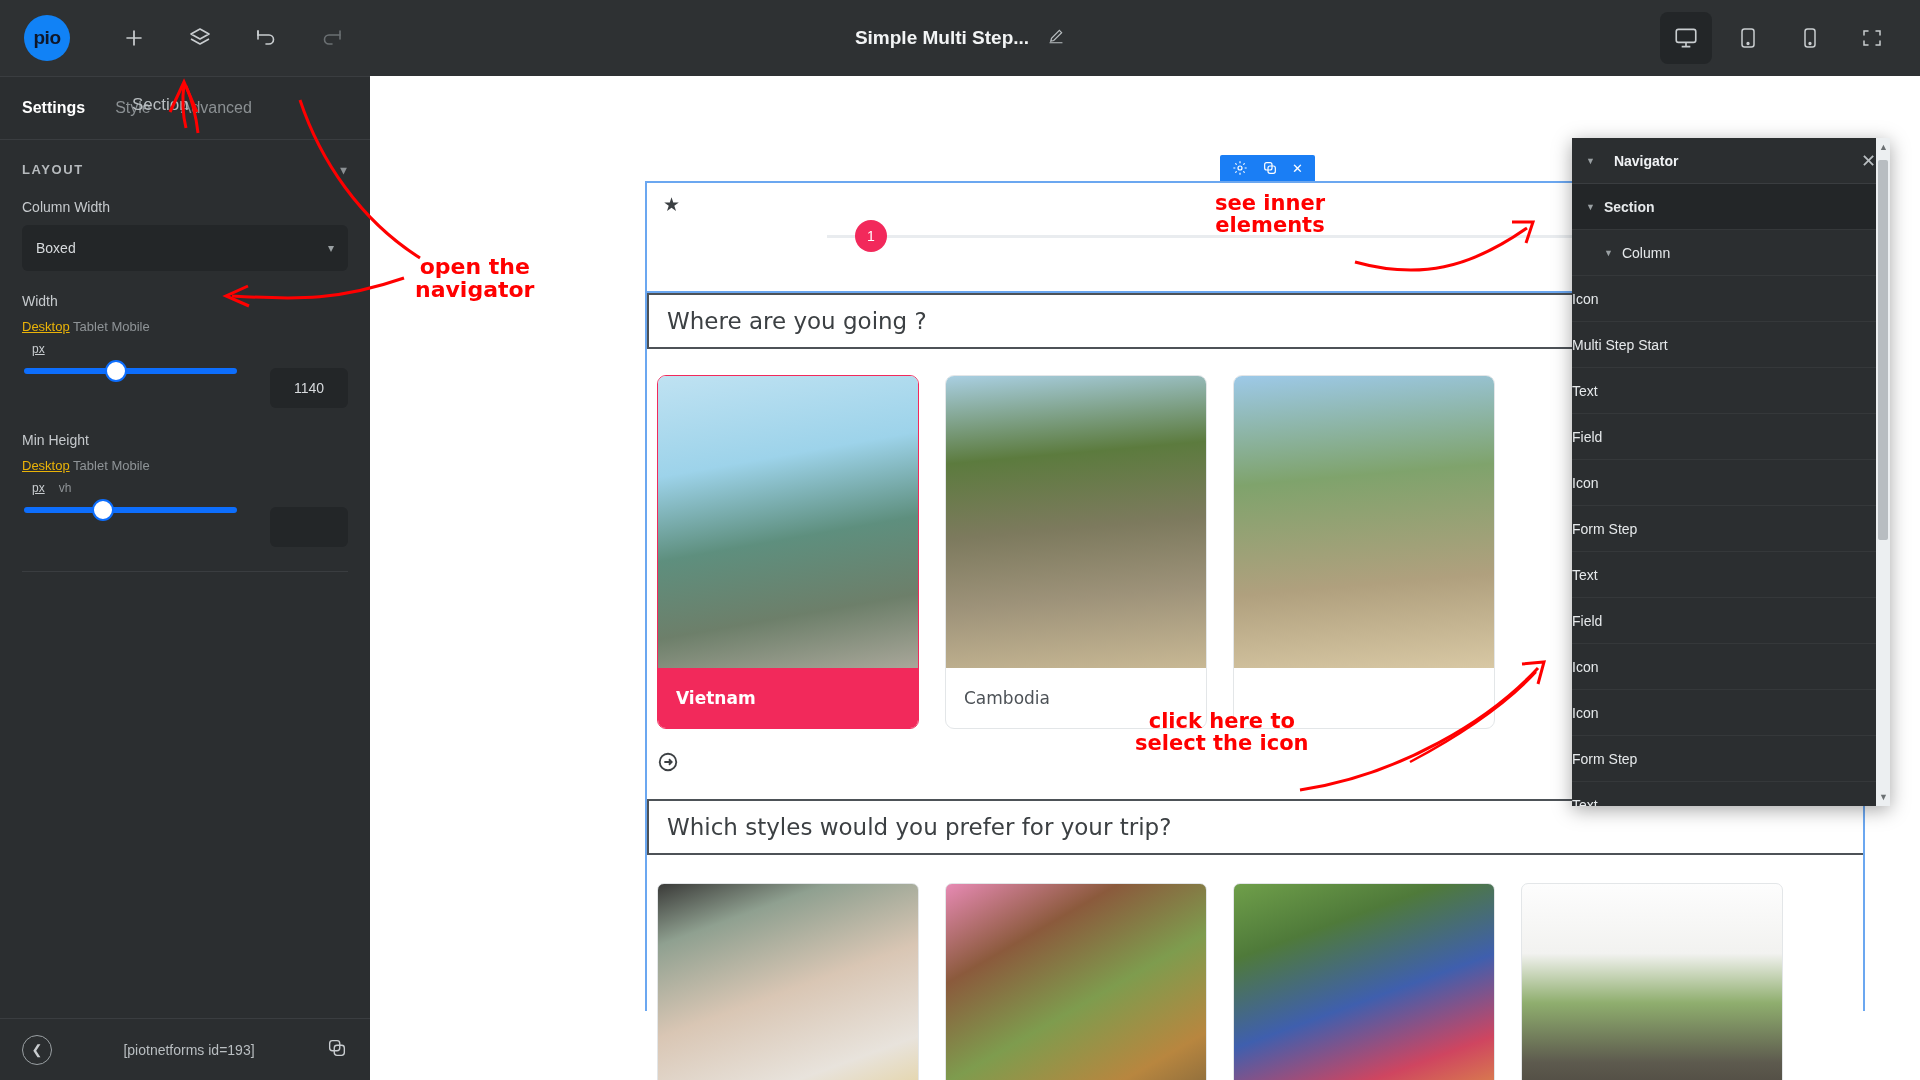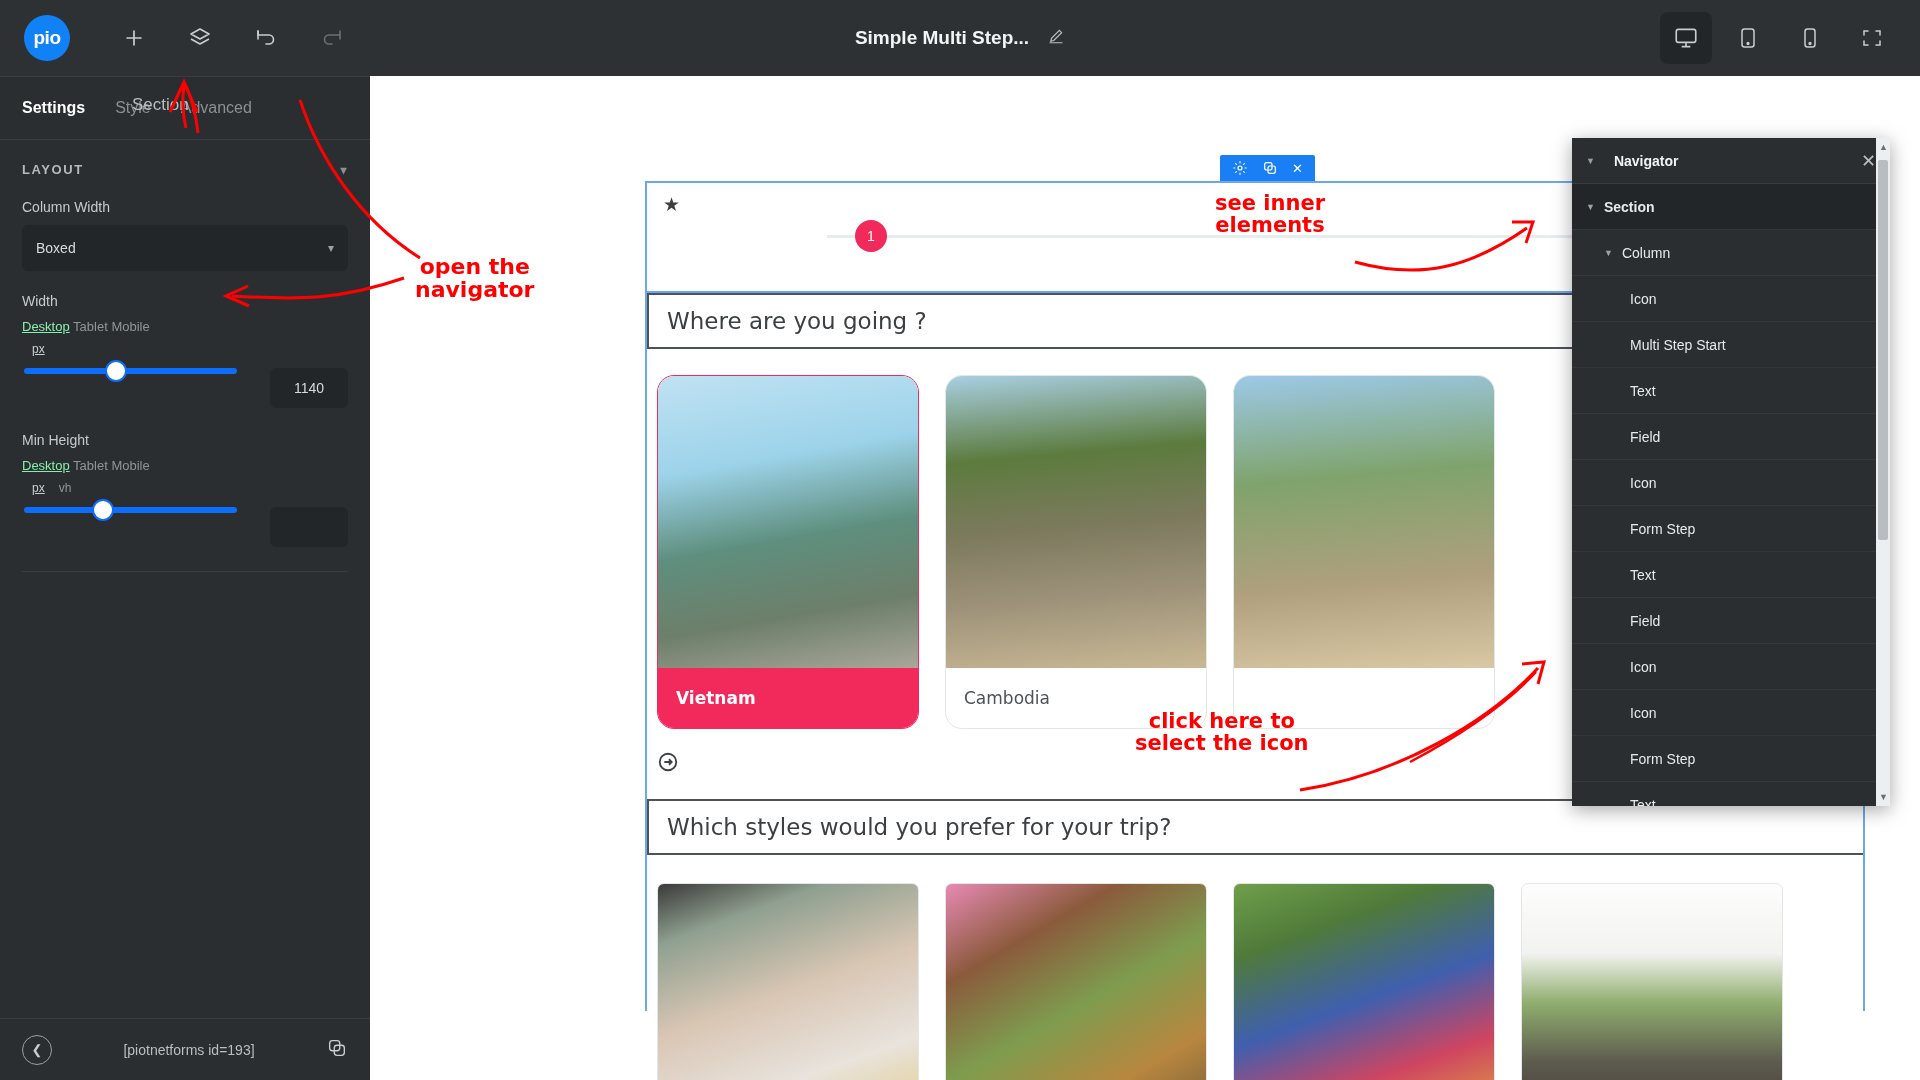--- a/index.html
+++ b/index.html
@@ -13,21 +13,21 @@
 
   
   .topbar {
     position: absolute; top: 0; left: 0; width: 1920px; height: 76px;
     background: #2e3133; display: flex; align-items: center;
   }
   .logo {
     width: 46px; height: 46px; border-radius: 50%;
     background: #1182f6; margin-left: 24px;
     display: flex; align-items: center; justify-content: center;
-    color: #ffffff; font-size: 19px; font-weight: 700; letter-spacing: -0.5px;
+    color: #0f172a; font-size: 19px; font-weight: 700; letter-spacing: -0.5px;
   }
   .tb-icon {
     width: 52px; height: 52px; margin-left: 14px;
     display: flex; align-items: center; justify-content: center;
     color: #c9cdd0; cursor: pointer; border-radius: 6px;
   }
   .tb-icon.first { margin-left: 38px; }
   .tb-icon.disabled { color: #6b7073; }
   .tb-title {
     position: absolute; left: 0; right: 0; top: 0; height: 76px;
@@ -72,21 +72,21 @@
   .lp-select {
     position: relative;
     height: 46px; background: #232628; border-radius: 6px;
     display: flex; align-items: center; padding: 0 14px;
     color: #d7dadd; font-size: 14px; cursor: pointer; margin-bottom: 22px;
   }
   .lp-select .sel-chev {
     position: absolute; right: 14px; color: #9aa0a3; font-size: 12px;
   }
   .resp { font-size: 13px; color: #8f9497; margin-bottom: 8px; }
-  .resp .dk { color: #86efac; text-decoration: underline; }
+  .resp .dk { color: #eab308; text-decoration: underline; }
   .units { font-size: 12px; color: #8f9497; margin: 0 0 12px 10px; display:flex; gap:14px;}
   .units .act { color: #c9cdd0; text-decoration: underline; }
   .slider-row { display: flex; gap: 33px; margin-bottom: 24px; }
   .slider {
     position: relative; height: 6px; background: #0d6efd;
     border-radius: 3px; flex: 1; max-width: 248px; margin-left: 2px;
   }
   .slider .knob {
     position: absolute; top: 50%; width: 22px; height: 22px;
     background: #ffffff; border: 2px solid #0d6efd; border-radius: 50%;
@@ -153,21 +153,21 @@
   .qbox {
     border: 2px solid #4d5257; border-left: 4px solid #4d5257;
     height: 56px; display: flex; align-items: center; padding: 0 18px;
     font-size: 23px; color: #3c4043;
     font-family: "DejaVu Sans", sans-serif;
   }
   .cards {
     display: flex; gap: 26px; padding: 26px 12px 0 12px;
   }
   .card {
-    width: 262px; border-radius: 17px; overflow: hidden;
+    width: 262px; border-radius: 9px; overflow: hidden;
     border: 1px solid #e3e6e8; background: #fff;
   }
   .card.sel { border: 1px solid #f2295b; }
   .card .img { height: 292px; background-size: cover; background-position: center; }
   .card .cap {
     height: 60px; display: flex; align-items: center; padding: 0 18px;
     font-size: 17px; color: #4d5257;
     font-family: "DejaVu Sans", sans-serif;
   }
   .card.sel .cap { background: #f2295b; color: #fff; font-weight: 700; }
@@ -195,21 +195,21 @@
   .nav-head .ttl { color: #f0f2f4; font-size: 14px; font-weight: 700; flex: 1; }
   .nav-close { color: #b9bec1; font-size: 18px; cursor: pointer; }
   .nav-tree { flex: 1; overflow: hidden; position: relative; }
   .nav-row {
     height: 46px; display: flex; align-items: center;
     color: #e6e9eb; font-size: 14px;
     border-bottom: 1px solid #35383a; cursor: pointer;
   }
   .nav-row.section { background: #232628; padding-left: 14px; font-weight: 700; }
   .nav-row.column { padding-left: 32px; }
-  .nav-row.leaf { padding-left: 58px; }
+  .nav-row.leaf { }
   .tri { font-size: 9px; color: #9aa0a3; margin-right: 9px; }
   .nav-scroll {
     position: absolute; right: 0; top: 0; bottom: 0; width: 14px;
     background: #eceff1;
   }
   .nav-scroll .thumb {
     position: absolute; left: 2px; top: 22px; width: 10px; height: 380px;
     background: #b8bdc1; border-radius: 2px;
   }
   .nav-scroll .ar { position:absolute; left:3px; color:#6b7073; font-size:9px;}

